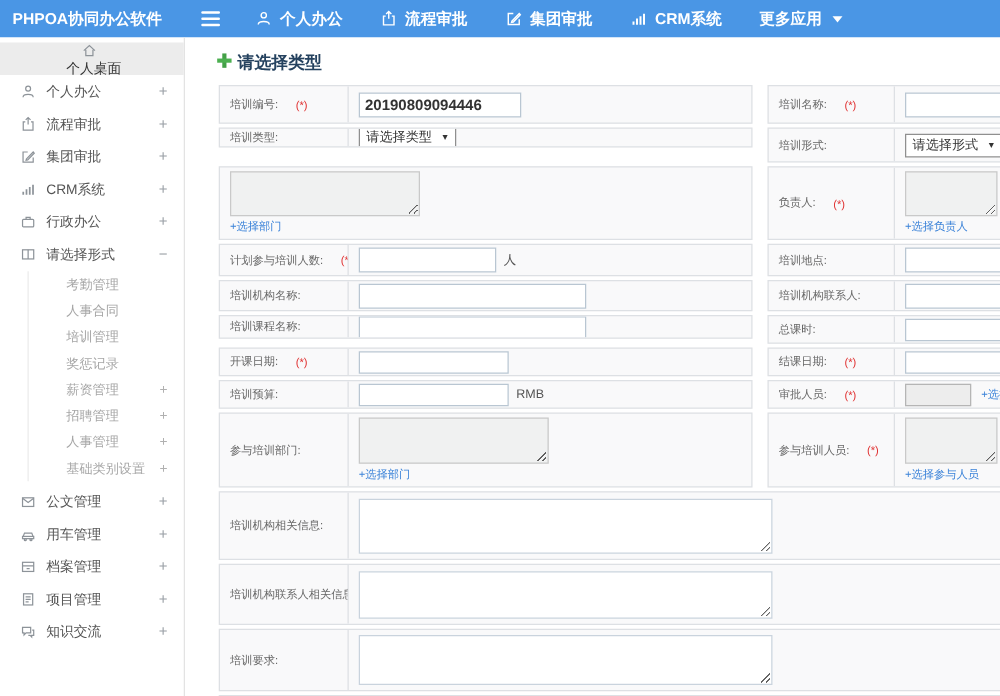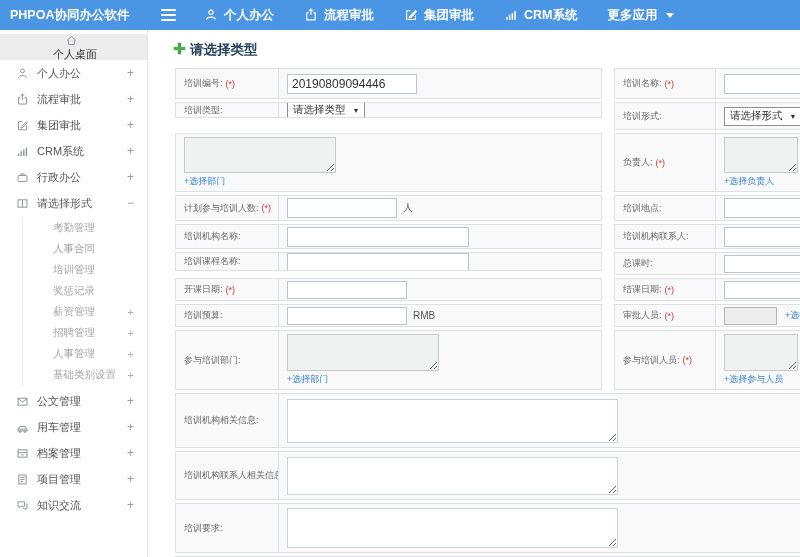--- a/index.html
+++ b/index.html
@@ -31,27 +31,27 @@
   .page-title { display:flex; align-items:center; gap:4px; font-size:13.5px; font-weight:bold; color:#25425f; margin:3px 0 9px -2px; }
 
   
   .form { width:880px; }
   .prow { display:flex; margin-bottom:3px; }
   .box { background:#f9f9fa; border:1px solid #dde0e4; display:flex; overflow:hidden; }
   .half-l { width:427px; flex:none; }
   .half-r { width:441px; flex:none; margin-left:12px; }
   .full  { width:880px; flex:none; }
   .lbl { width:103px; flex:none; border-right:1px solid #dde0e4; display:flex; align-items:center;
-         padding-left:8px; font-size:9px; color:#666; gap:3px; white-space:nowrap; overflow:hidden; }
+         padding-left:8px; font-size:9px; color:#666; gap:14px; white-space:nowrap; overflow:hidden; }
   .half-r .lbl { width:101px; }
   .req { color:#e03131; }
   .fld { flex:1; display:flex; align-items:center; padding-left:8px; overflow:hidden; }
   .fld.col { flex-direction:column; align-items:flex-start; justify-content:center; padding:3px 0 3px 8px; }
   .inp { height:20px; border:1px solid #b9c6d2; background:#fff; font-size:12px; color:#333;
-         padding:0 4px; outline:none; font-family:inherit; flex:none; }
+         padding:0 4px; outline:none; font-family:inherit; flex:none;font-weight:bold; }
   .grayinp { width:53px; height:20px; background:#ededed; border:1px solid #b5b5b5; flex:none; }
   .w130{width:130px} .w110{width:110px} .w182{width:182px} .w120{width:120px} .w335{width:335px}
   .sel { display:inline-flex; align-items:center; height:19px; border:1px solid #8f8f8f; background:#fff;
          padding:0 5px; font-size:10.5px; color:#333; gap:7px; cursor:pointer; flex:none; }
   .sarrow { font-size:7px; color:#333; }
   textarea { font-family:inherit; font-size:11px; color:#333; }
   .gta { background:#f0f1f1; border:1px solid #c9c9c9; resize:both; }
   .bta { background:#fff; border:1px solid #c9d3dd; resize:both; width:331px; }
   .lnk { font-size:9px; color:#3a82d8; text-decoration:none; margin-top:2px; display:inline-block; white-space:nowrap; }
   .lnk.inline { margin:0 0 0 8px; }

